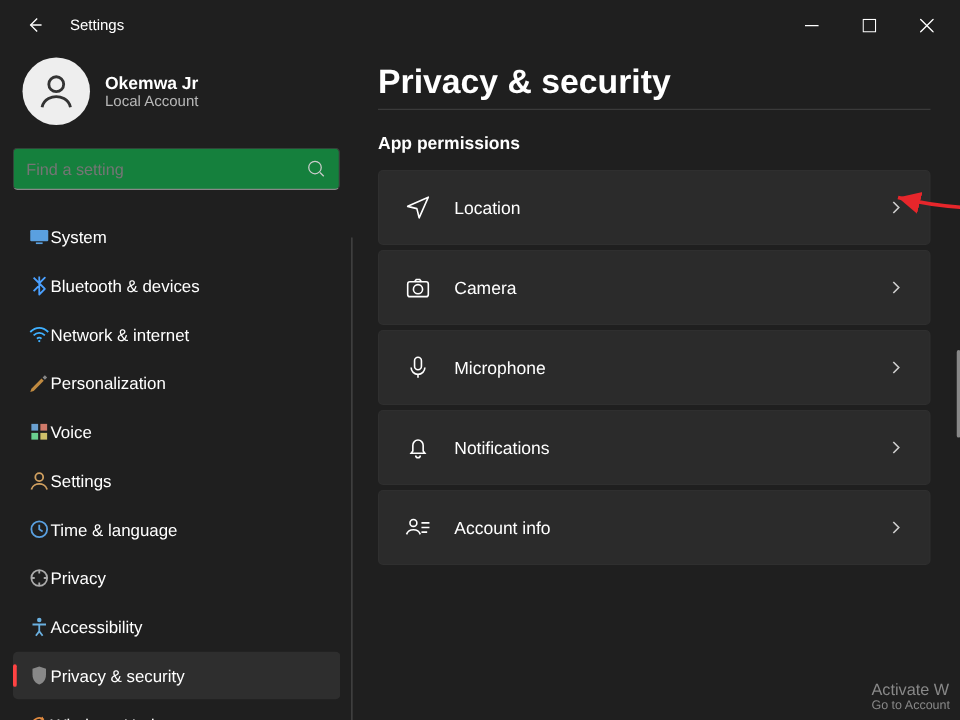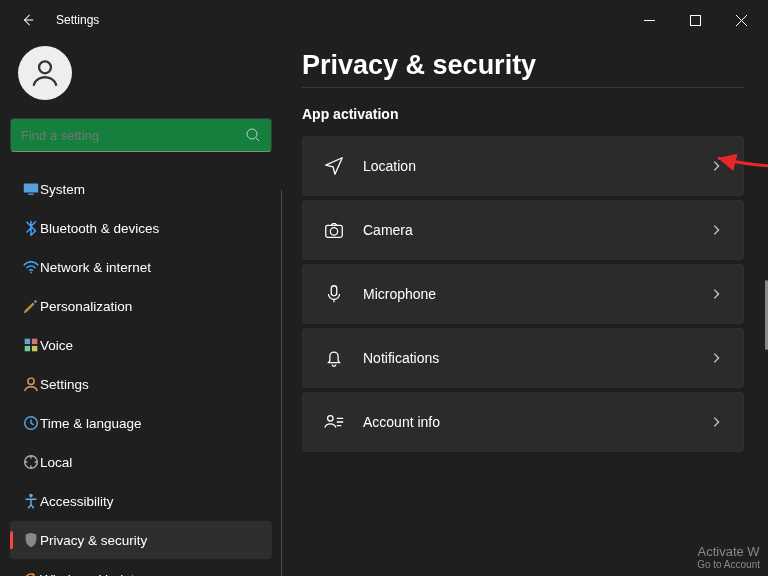--- a/index.html
+++ b/index.html
@@ -28,21 +28,21 @@
   .sb-divider { position: absolute; right: 0; top: 150px; bottom: 0; width: 1px; background: #4a4a4a; }
   .main { flex: 1; padding: 10px 24px 0 20px; overflow-y: auto; position: relative; }
   .main h1 { font-size: 27px; font-weight: 600; margin-bottom: 6px; }
   .h-underline { height: 1px; background: #3a3a3a; margin-bottom: 18px; }
   .section-h { font-size: 14px; font-weight: 600; margin-bottom: 14px; }
   .card { display: flex; align-items: center; gap: 18px; background: #2b2b2b; border: 1px solid #2f2f2f; border-radius: 4px; height: 60px; padding: 4px 20px; margin-bottom: 4px; cursor: pointer; }
   .card-icon { width: 22px; height: 22px; display: flex; align-items: center; justify-content: center; color: #fff; }
   .card-label { flex: 1; font-size: 14px; }
   .chev { width: 14px; height: 14px; }
   .arrow { position: absolute; left: 430px; top: 110px; }
-  .watermark { position: absolute; right: 8px; bottom: 6px; text-align: center; color: #888; font-size: 13px; pointer-events: none; }
+  .watermark { position: absolute; right: 8px; bottom: 6px; text-align: left; color: #888; font-size: 13px; pointer-events: none; }
   .watermark .w2 { font-size: 10px; }
   .main-scroll { position: absolute; right: 0; top: 240px; width: 3px; height: 70px; background: #888; border-radius: 2px; }
   ::-webkit-scrollbar { width: 0; }
 </style>
 </head>
 <body>
 
 <div class="titlebar">
   <div class="tb-left">
     <div class="back-btn">
@@ -74,20 +74,24 @@
 
 <div class="content">
   <div class="sidebar">
     <div class="profile">
       <div class="avatar">
         <svg viewBox="0 0 24 24">
             <circle cx="12" cy="8" r="4.2" fill="none" stroke="#333" stroke-width="1.6"></circle>
             <path d="M4 21c1-5 6-6 8-6s7 1 8 6" fill="none" stroke="#333" stroke-width="1.6"></path>
           </svg>
       </div>
+      <div>
+        <div class="username">Okemwa Jr</div>
+        <div class="subtext">Local Account</div>
+      </div>
     </div>
     <div class="search">
       <input placeholder="Find a setting" style="">
       <svg class="search-icon" viewBox="0 0 16 16">
           <circle cx="7" cy="7" r="5" stroke="#ccc" fill="none"></circle>
           <path d="M11 11l3 3" stroke="#ccc"></path>
         </svg>
     </div>
     <div class="nav" id="nav">
         <div class="nav-item">
@@ -154,21 +158,21 @@
           </span>
           <span>Time &amp; language</span>
         </div>
         <div class="nav-item">
           <span class="nav-icon">
             <svg viewBox="0 0 20 20">
               <circle cx="10" cy="10" r="7" fill="none" stroke="#aaa" stroke-width="1.6"></circle>
               <path d="M10 3v3M10 14v3M3 10h3M14 10h3" stroke="#aaa" stroke-width="1.6"></path>
             </svg>
           </span>
-          <span>Local</span>
+          <span>Privacy</span>
         </div>
         <div class="nav-item">
           <span class="nav-icon">
             <svg viewBox="0 0 20 20">
               <circle cx="10" cy="4" r="2" fill="#6ab0e0"></circle>
               <path d="M4 8h12M10 8v6M10 14l-3 4M10 14l3 4" stroke="#6ab0e0" stroke-width="1.6" fill="none"></path>
             </svg>
           </span>
           <span>Accessibility</span>
         </div>
@@ -189,21 +193,21 @@
           </span>
           <span>Windows Update</span>
         </div>
       </div>
     <div class="sb-divider"></div>
   </div>
 
   <div class="main">
     <h1>Privacy &amp; security</h1>
     <div class="h-underline"></div>
-    <div class="section-h">App activation</div>
+    <div class="section-h">App permissions</div>
     <div id="cards">
         <div class="card">
           <span class="card-icon">
             <svg viewBox="0 0 24 24">
               <path d="M3 11 21 3 13 21 11 13z" stroke="#fff" stroke-width="1.4" fill="none" stroke-linejoin="round"></path>
             </svg>
           </span>
           <span class="card-label">Location</span>
           <svg class="chev" viewBox="0 0 16 16">
             <path d="M6 3l5 5-5 5" stroke="#ccc" stroke-width="1.5" fill="none"></path>

